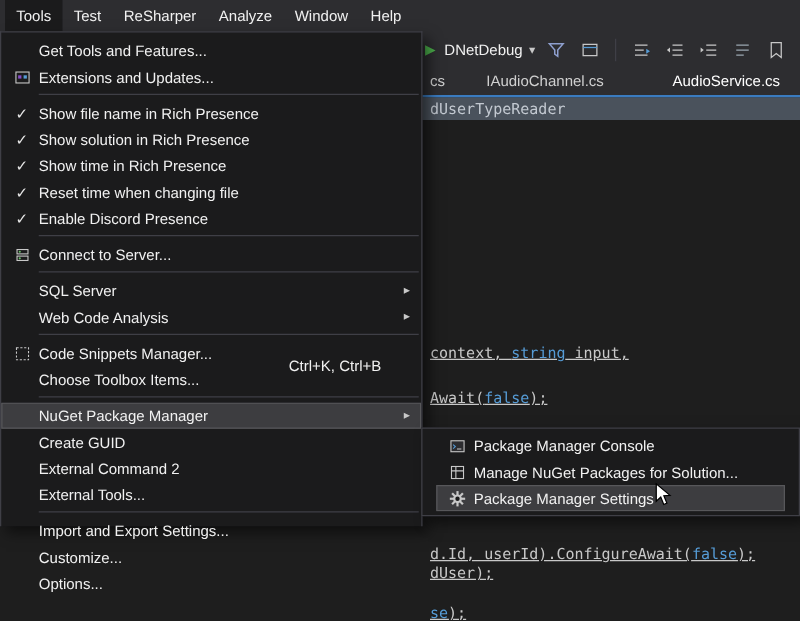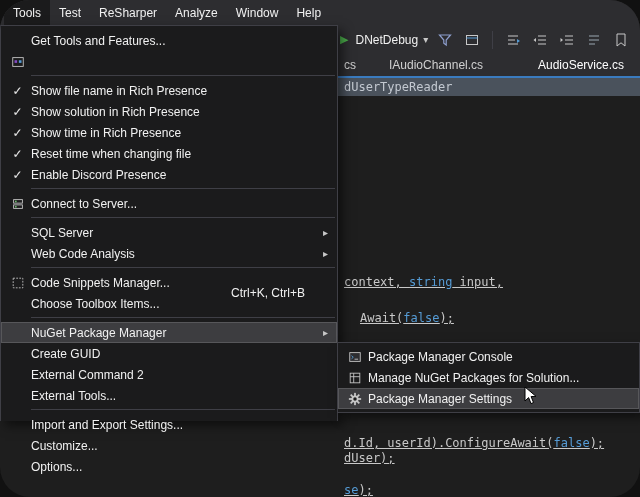--- a/index.html
+++ b/index.html
@@ -1,19 +1,19 @@
 <!DOCTYPE html>
 <html><head>
 <meta charset="utf-8">
 <style>
   * { box-sizing: border-box; }
   html,body { margin:0; padding:0; background:#111; }
   .screen {
     position:relative; width:640px; height:497px; overflow:hidden;
-    background:#1e1e1e; font-family:"Liberation Sans", sans-serif;border-radius:30px;
+    background:#1e1e1e; font-family:"Liberation Sans", sans-serif;
     -webkit-font-smoothing:antialiased;
   }
 
   
   .chrome { position:absolute; top:0; left:0; right:0; height:78px; background:#2d2d30; }
   .menubar { position:absolute; top:0; left:0; right:0; height:25px; display:flex; align-items:stretch; padding-left:4px; }
   .mb-item { padding:0 9px; display:flex; align-items:center; font-size:12px; color:#f1f1f1; cursor:default; }
   .mb-item.open { background:#1b1b1c; }
 
   .toolbar { position:absolute; top:25px; left:0; right:0; height:29px; }
@@ -36,21 +36,21 @@
 
   
   .menu {
     position:absolute; left:0; top:25px; width:338px; height:396px;
     background:#1b1b1c; border:1px solid #3f3f46; border-bottom:none;
     box-shadow:5px 5px 10px rgba(0,0,0,.5); padding-top:4px; z-index:10;
   }
   .submenu {
     position:absolute; left:337px; top:342px; width:303px;
     background:#1b1b1c; border:1px solid #3f3f46;
-    box-shadow:5px 5px 10px rgba(0,0,0,.5); padding:3px 0; z-index:11;
+    box-shadow:5px 5px 10px rgba(0,0,0,.5); padding:3px 11px; z-index:11;
   }
   .menu-item { position:relative; height:21px; display:flex; align-items:center; padding:0 10px 0 3px; font-size:12px; color:#f1f1f1; cursor:default; }
   .menu-item.hl { background:#3d3d40; box-shadow:inset 0 0 0 1px #57575a; }
   .mi-iconcol { width:27px; flex:none; display:flex; align-items:center; justify-content:center; }
   .mi-check { color:#e8e8e8; font-size:12px; }
   .mi-label { white-space:nowrap; }
   .mi-shortcut { margin-left:auto; padding-right:22px; white-space:nowrap; color:#f1f1f1;margin-top:20px; }
   .mi-arrow { position:absolute; right:9px; top:50%; transform:translateY(-50%); color:#c8c8c8; font-size:10px; line-height:10px; }
   .menu-sep { height:1px; background:#3f3f46; margin:3px 2px 4px 30px; }
 
@@ -126,39 +126,40 @@
   <div class="tabs">
     <div class="tab" style="left:340px">cs</div>
     <div class="tab" style="left:385px">IAudioChannel.cs</div>
     <div class="tab active" style="left:534px">AudioService.cs</div>
   </div>
   <div class="tab-accent"></div>
 
   <div class="breadcrumb">dUserTypeReader</div>
 
   <div class="code" style="left:344px; top:276px;"><span>context, </span><span class="kw">string</span><span> input,</span></div>
-  <div class="code" style="left:360px; top:312px;text-align:right;"><span>Await(</span><span class="kw">false</span><span>);</span></div>
+  <div class="code" style="left:344px; top:312px;text-align:right;"><span>Await(</span><span class="kw">false</span><span>);</span></div>
   <div class="code" style="left:344px; top:437px;"><span>d.Id, userId).ConfigureAwait(</span><span class="kw">false</span><span>);</span></div>
   <div class="code" style="left:344px; top:452px;"><span>dUser);</span></div>
   <div class="code" style="left:344px; top:484px;"><span class="kw">se</span><span>);</span></div>
 
   <div class="menu">
 
     <div class="menu-item">
       <span class="mi-iconcol"></span>
       <span class="mi-label">Get Tools and Features...</span>
     </div>
     <div class="menu-item">
       <span class="mi-iconcol">
         <svg width="14" height="14" viewBox="0 0 16 16">
             <rect x="2" y="3" width="12" height="10" fill="none" stroke="#c8c8c8"></rect>
             <rect x="4" y="6" width="3" height="3" fill="#854cc7"></rect>
             <rect x="9" y="6" width="3" height="3" fill="#569cd6"></rect>
           </svg>
       </span>
+      <span class="mi-label">Extensions and Updates...</span>
     </div>
 
     <div class="menu-sep"></div>
 
     <div class="menu-item">
       <span class="mi-iconcol">
           <span class="mi-check">✓</span>
         </span>
       <span class="mi-label">Show file name in Rich Presence</span>
     </div>

